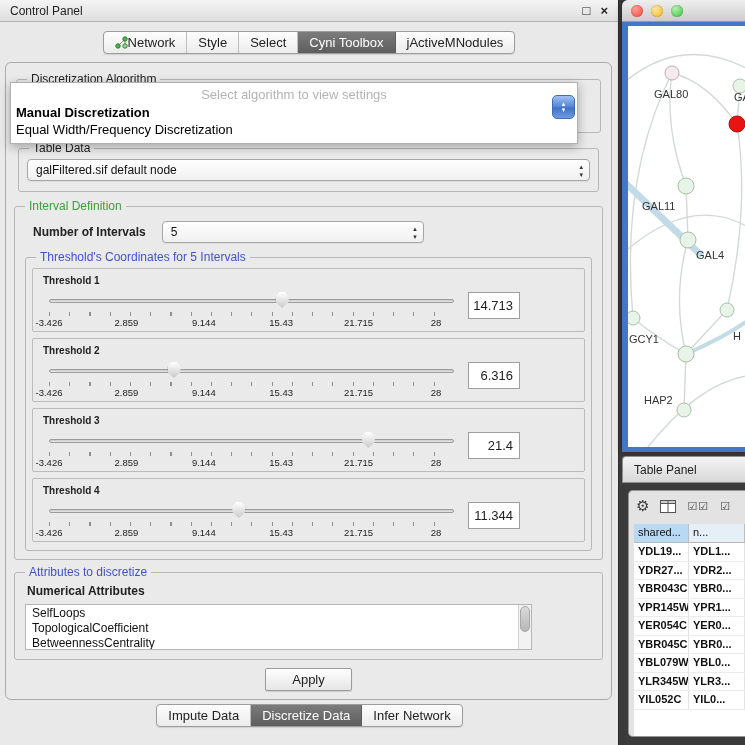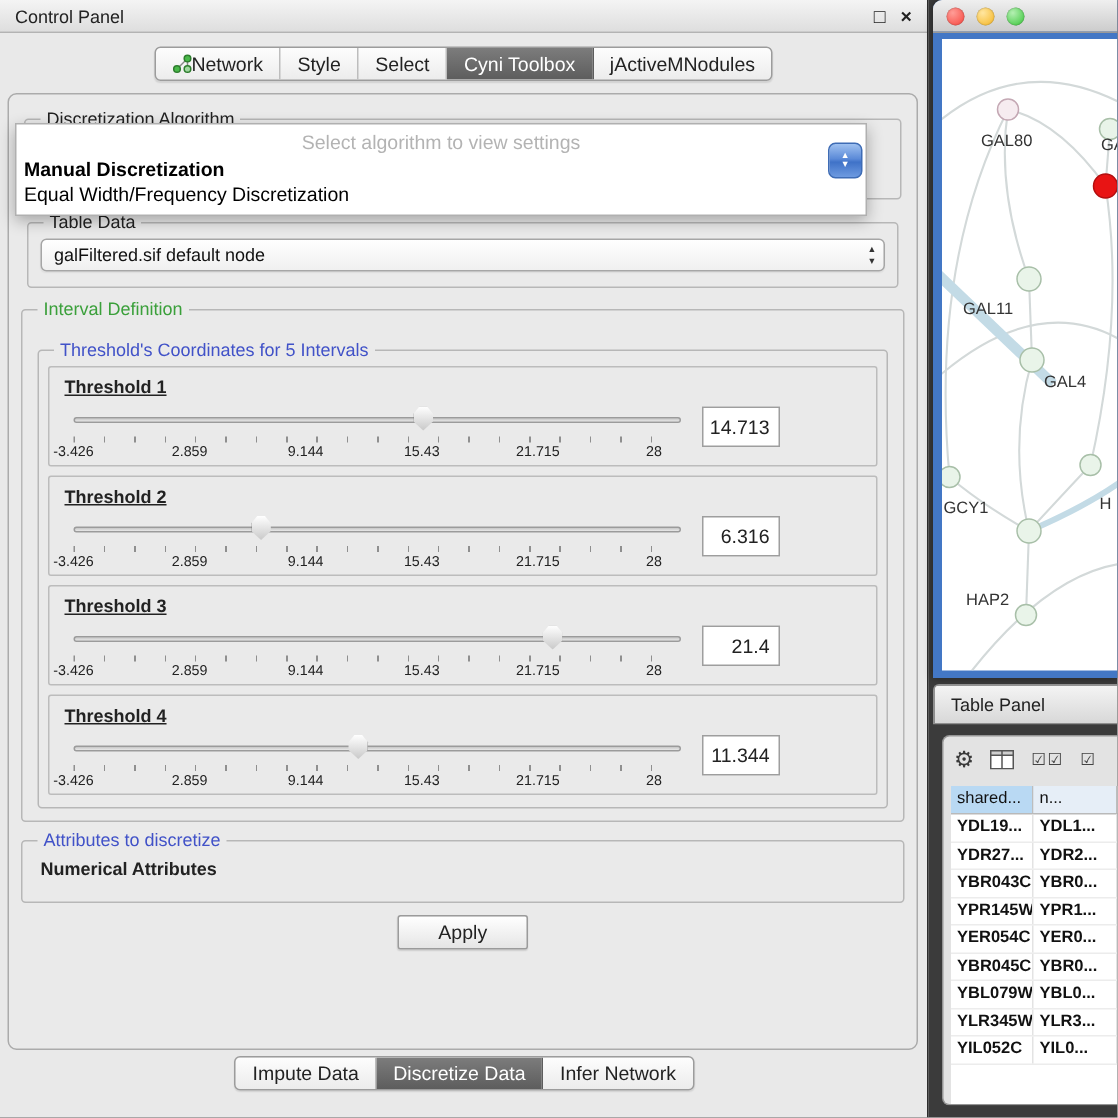--- a/index.html
+++ b/index.html
@@ -32,21 +32,21 @@
 
   .tabledata-group{margin:15px 12px 0;padding:10px 8px 10px;}
 
   .interval-group{margin:14px 8px 0;padding:12px 8px 8px;}
   .numint-row{display:flex;align-items:center;margin:2px 0 2px 10px;}
   .numint-label{font-weight:bold;font-size:12px;}
   .numint-combo{width:262px;margin-left:16px;}
 
   .thresholds-group{margin:14px 2px 0;padding:10px 4px 2px;}
   .threshold-box{border:1px solid #bcbcbc;background:#eaeaea;border-radius:2px;margin:0 2px 6px;padding:6px 8px 2px;}
-  .threshold-label{font-weight:bold;font-size:12px;margin:0 0 3px 2px;text-decoration:underline;}
+  .threshold-label{font-weight:bold;font-size:10px;margin:0 0 3px 2px;}
   .slider-row{display:flex;align-items:flex-start;}
   .slider{flex:1;position:relative;height:39px;margin:1px 14px 0 8px;}
   .track{position:absolute;left:0;right:0;top:9px;height:4px;border:1px solid #9b9b9b;border-radius:3px;background:linear-gradient(#c7c7c7,#e8e8e8);}
   .thumb{position:absolute;top:2px;width:13px;height:16px;margin-left:-7px;background:linear-gradient(#ffffff,#c9c9c9);clip-path:polygon(0 30%,30% 0,70% 0,100% 30%,100% 62%,50% 100%,0 62%);filter:drop-shadow(0 0 1px #666);}
   .ticks{position:absolute;left:0;right:0;top:22px;height:4px;background:repeating-linear-gradient(to right,#8f8f8f 0 1px,transparent 1px 5%);}
   .tick-labels{position:absolute;left:0;right:18px;top:27px;height:11px;font-size:9.5px;color:#222;}
   .tick-labels span{position:absolute;transform:translateX(-50%);white-space:nowrap;}
   .value-box{width:52px;height:27px;border:1px solid #9e9e9e;background:#fff;font-size:13px;display:flex;align-items:center;justify-content:flex-end;padding:0 6px;margin:3px 56px 0 0;}
 
   .attrs-group{margin:12px 8px 0;padding:8px 10px 9px;}
@@ -145,20 +145,30 @@
         <span class="combo-arrows">
             <span>▴</span>
             <span>▾</span>
           </span>
       </div>
     </div>
 
     <div class="group interval-group">
       <span class="group-title gt-green">Interval Definition</span>
 
+      <div class="numint-row">
+        <span class="numint-label">Number of Intervals</span>
+        <div class="combo numint-combo">
+          <span>5</span>
+          <span class="combo-arrows">
+              <span>▴</span>
+              <span>▾</span>
+            </span>
+        </div>
+      </div>
 
       <div class="group thresholds-group">
         <span class="group-title gt-blue">Threshold's Coordinates for 5 Intervals</span>
 
         <div class="threshold-box">
           <div class="threshold-label">Threshold 1</div>
           <div class="slider-row">
             <div class="slider">
               <div class="track"></div>
               <div class="thumb" style="left: 57.7%;"></div>
@@ -234,20 +244,28 @@
             </div>
             <div class="value-box">11.344</div>
           </div>
         </div>
       </div>
     </div>
 
     <div class="group attrs-group">
       <span class="group-title gt-blue">Attributes to discretize</span>
       <div class="attrs-label">Numerical Attributes</div>
+      <div class="attr-list">
+        <div class="attr-item">SelfLoops</div>
+        <div class="attr-item">TopologicalCoefficient</div>
+        <div class="attr-item">BetweennessCentrality</div>
+        <div class="attr-sb">
+            <div class="attr-sb-thumb"></div>
+          </div>
+      </div>
     </div>
 
     <div class="apply-row">
       <span class="apply-btn">Apply</span>
     </div>
   </div>
 
   <div class="popup">
     <div class="popup-placeholder">Select algorithm to view settings</div>
     <div class="popup-item bold">Manual Discretization</div>

